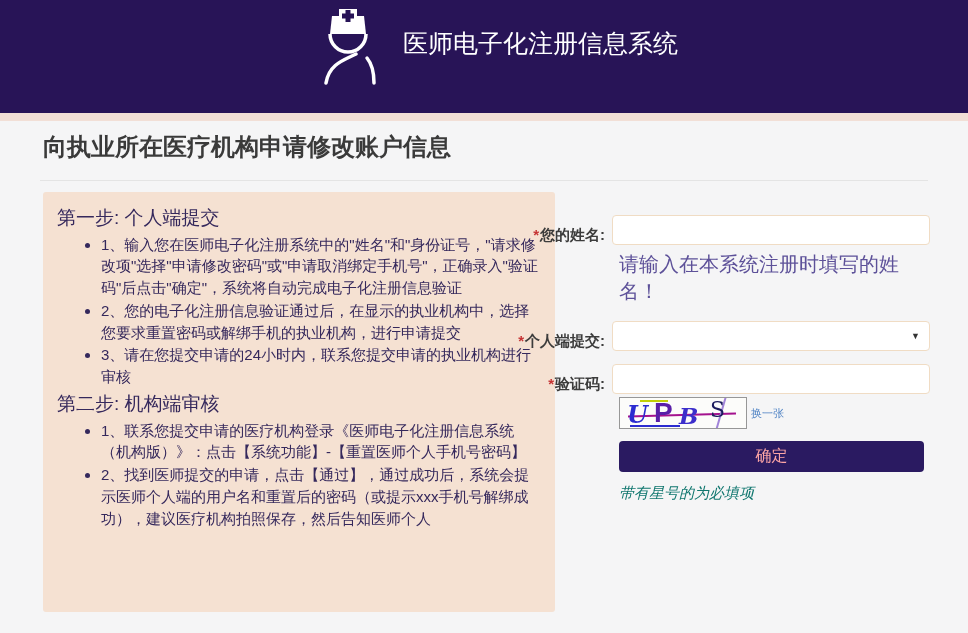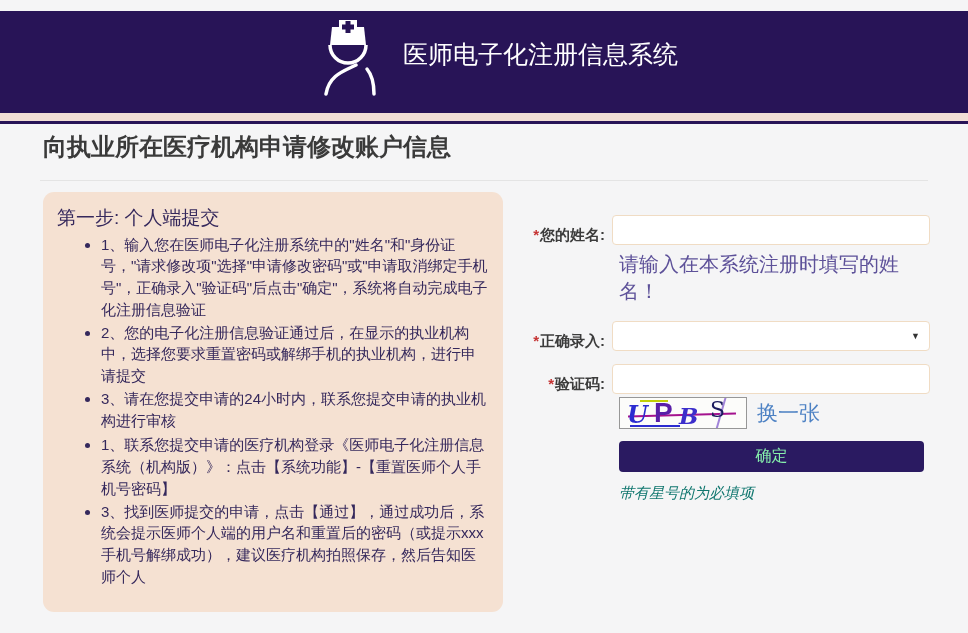--- a/index.html
+++ b/index.html
@@ -8,41 +8,40 @@
     position:relative;
     background:#f5f5f6;
     font-family:"Liberation Sans","DejaVu Sans",sans-serif;
     overflow:hidden;
     color:#333;
   }
   
   .header {
     position:absolute; top:0; left:0; width:968px; height:113px;
     background:#281457;
-    margin-top:11px;
   }
   .logo { position:absolute; left:318px; top:9px; width:60px; height:76px; }
   .app-title {
     position:absolute; left:403px; top:30px;
     color:#ffffff; font-size:25px; font-weight:400; line-height:27px;
     white-space:nowrap;
   }
   .strip { position:absolute; top:113px; left:0; width:968px; height:8px; background:#f2dfd6; }
 
   
   .page-heading {
     position:absolute; left:43px; top:131px;
     font-size:24px; font-weight:700; color:#3a3a3a; white-space:nowrap;
   }
   .divider { position:absolute; left:40px; top:180px; width:888px; height:1px; background:#e4e4e4; }
 
   
   .panel {
-    position:absolute; left:43px; top:192px; width:460px; height:420px;
-    background:#f5e1d2; border-radius:11px;
+    position:absolute; left:43px; top:192px; width:512px; height:420px;
+    background:#f5e1d2; border-radius:3px;
     color:#35285c; padding:10px 14px 10px 14px; overflow:hidden;
   }
   .panel h2 { font-size:19px; font-weight:500; margin:4px 0 3px 0; line-height:1.3; }
   .panel ul { margin:3px 0 3px 0; padding-left:44px; }
   .panel li { font-size:15px; line-height:1.45; margin:1px 0; }
 
   
   .form { position:absolute; left:512px; top:215px; width:418px; }
   .row { display:flex; align-items:flex-end; }
   .label {
@@ -80,25 +79,25 @@
   .captcha-box span { position:absolute; line-height:1; }
   .cl-0 { left:7px;  top:5px;  font-family:"DejaVu Serif","Liberation Serif",serif; font-style:italic; font-weight:bold; font-size:24px; color:#2b2bd0; }
   .cl-1 { left:34px; top:1px;  font-family:"Liberation Sans",sans-serif; font-weight:bold; font-size:28px; color:#5a1fa8; }
   .cl-2 { left:59px; top:6px;  font-family:"DejaVu Serif","Liberation Serif",serif; font-style:italic; font-weight:bold; font-size:23px; color:#3c2ecb; }
   .cl-3 { left:90px; top:1px;  font-family:"DejaVu Serif","Liberation Serif",serif; font-size:22px; color:#1c1c5e; }
   .ln { position:absolute; }
   .ln-yellow  { left:20px; top:2px;  width:28px;  height:2px; background:#c2cf06; }
   .ln-magenta { left:8px;  top:16px; width:108px; height:2px; background:#a4128e; transform:rotate(-1.5deg); }
   .ln-blue    { left:10px; top:27px; width:50px;  height:2px; background:#2b2bd0; }
   .ln-diag    { left:99px; top:-10px; width:2px;  height:58px; background:#a184d8; transform:rotate(16deg); }
-  .captcha-refresh { margin-left:10px; font-size:21px; color:#4e82c4; cursor:pointer; text-decoration:none; }
+  .captcha-refresh { margin-left:4px; font-size:11px; color:#4e82c4; cursor:pointer; text-decoration:none; }
 
   .submit-btn {
     display:block; margin:12px 0 0 107px; width:305px; height:31px;
-    background:#2a1a61; color:#86efac; border:none; border-radius:4px;
+    background:#2a1a61; color:#fca5a5; border:none; border-radius:4px;
     font-size:16px; font-family:inherit; cursor:pointer;
   }
   .required-note {
     margin:12px 0 0 107px; font-size:15px; font-style:italic; color:#0f766e;
   }
 </style>
 </head>
 <body>
 
 <div class="header">
@@ -118,41 +117,42 @@
 <div class="page-heading">向执业所在医疗机构申请修改账户信息</div>
 <div class="divider"></div>
 
 <div class="panel">
   <h2>第一步: 个人端提交</h2>
   <ul>
     <li>1、输入您在医师电子化注册系统中的"姓名"和"身份证号，"请求修改项"选择"申请修改密码"或"申请取消绑定手机号"，正确录入"验证码"后点击"确定"，系统将自动完成电子化注册信息验证</li>
     <li>2、您的电子化注册信息验证通过后，在显示的执业机构中，选择您要求重置密码或解绑手机的执业机构，进行申请提交</li>
     <li>3、请在您提交申请的24小时内，联系您提交申请的执业机构进行审核</li>
   </ul>
+  <h2>第二步: 机构端审核</h2>
   <ul>
     <li>1、联系您提交申请的医疗机构登录《医师电子化注册信息系统（机构版）》：点击【系统功能】-【重置医师个人手机号密码】</li>
-    <li>3、找到医师提交的申请，点击【通过】，通过成功后，系统会提示医师个人端的用户名和重置后的密码（或提示xxx手机号解绑成功），建议医疗机构拍照保存，然后告知医师个人</li>
+    <li>2、找到医师提交的申请，点击【通过】，通过成功后，系统会提示医师个人端的用户名和重置后的密码（或提示xxx手机号解绑成功），建议医疗机构拍照保存，然后告知医师个人</li>
   </ul>
 
 </div>
 
 <div class="form">
 
   <div class="g-name">
     <div class="row">
       <div class="label"><span class="star">*</span><span>您的姓名:</span></div>
       <div class="field"><input class="text-input" type="text" value="" style=""></div>
     </div>
     <div class="helper">请输入在本系统注册时填写的姓名！</div>
   </div>
 
 
   <div class="g-select">
     <div class="row">
-      <div class="label"><span class="star">*</span><span>正确录入:</span></div>
+      <div class="label"><span class="star">*</span><span>个人端提交:</span></div>
       <div class="field">
         <div class="select-box">
           <span class="select-value"></span>
           <span class="select-arrow">▼</span>
         </div>
       </div>
     </div>
   </div>
 
   <div class="g-code">

